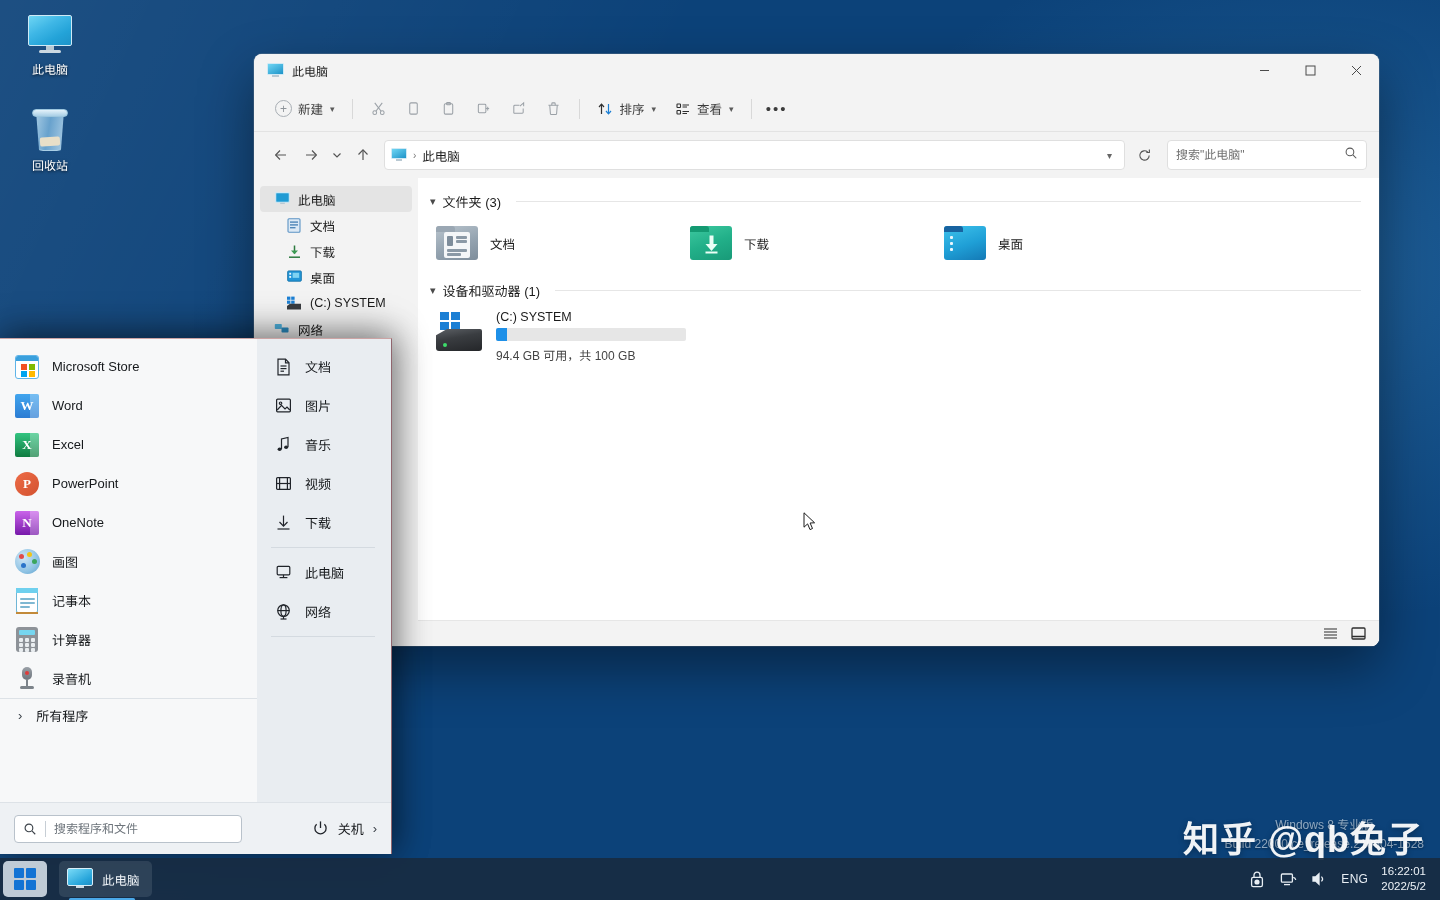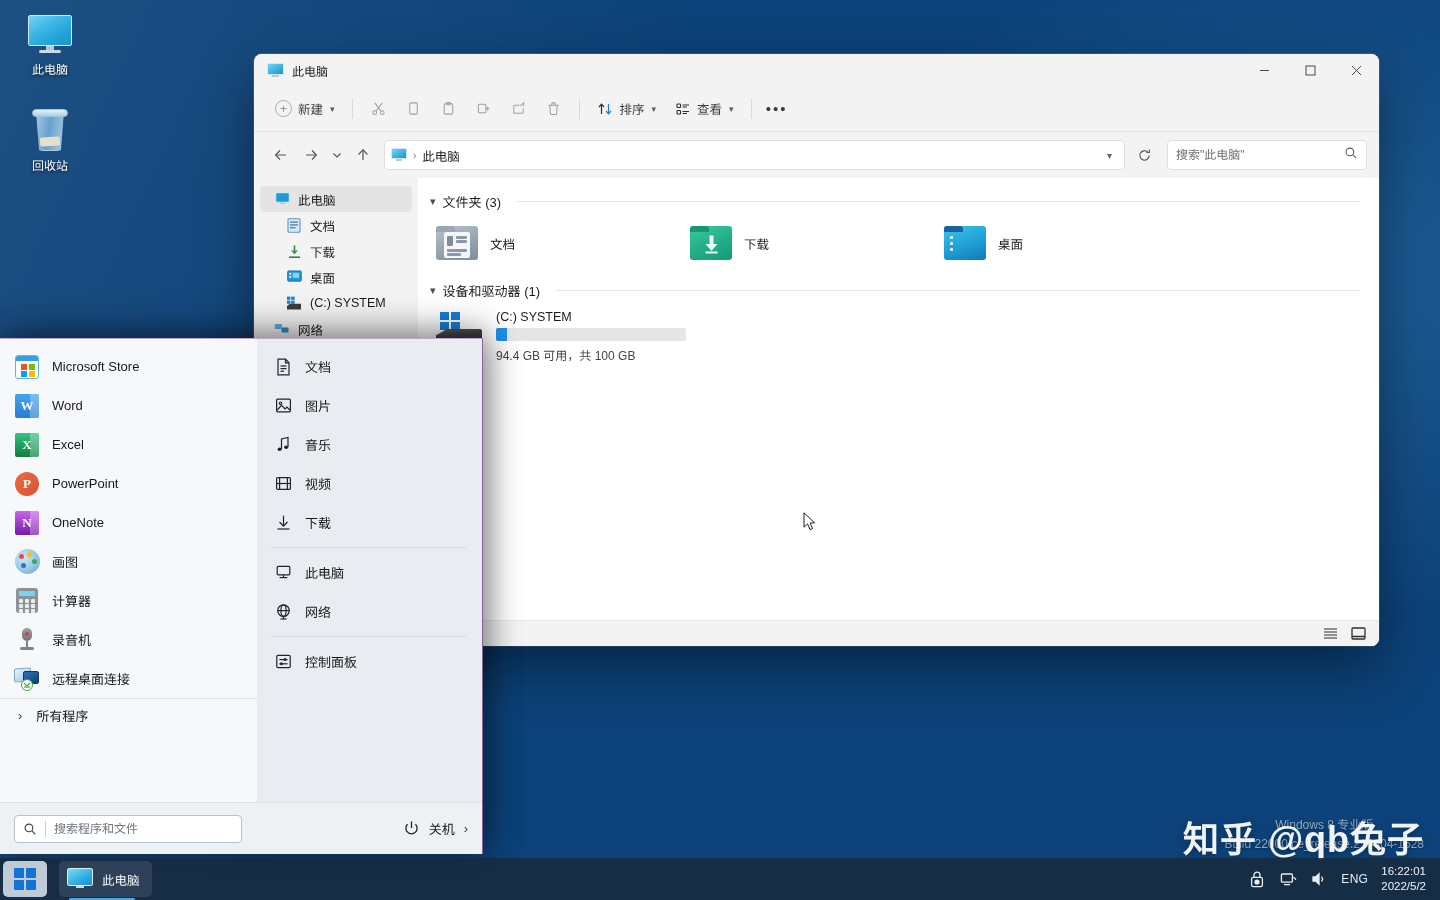--- a/index.html
+++ b/index.html
@@ -181,22 +181,22 @@
   .statusbar{
     height:26px;flex:0 0 26px;background:#f3f3f3;border-top:1px solid #e6e6e6;
     display:flex;align-items:center;padding:0 10px;
   }
   .status-text{font-size:11.5px;color:#5a5a5a;}
   .view-toggles{margin-left:auto;display:flex;gap:6px;align-items:center;}
   .vt{width:22px;height:20px;display:flex;align-items:center;justify-content:center;color:#2f2f2f;}
 
   
   #startmenu{
-    position:absolute;left:0;top:338px;width:483px;height:516px;z-index:9;
-    background:#701a75;
+    position:absolute;left:0;top:338px;width:392px;height:516px;z-index:9;
+    background:#7f1d1d;
     box-shadow:0 -6px 34px rgba(0,0,0,0.38), 6px 0 30px rgba(0,0,0,0.28);
     border-top:1px solid rgba(255,255,255,0.6);
     border-right:1px solid rgba(160,175,190,0.5);
     display:flex;flex-direction:column;
   }
   .sm-cols{flex:1;display:flex;min-height:0;}
   .sm-left{width:257px;flex:0 0 257px;background:#f7f8f9;padding:8px 0 0 0;position:relative;}
   .sm-right{flex:1;background:#e9edf1;padding:8px 0 0 0;position:relative;}
   .sm-item{
     height:39px;display:flex;align-items:center;gap:12px;padding:0 10px 0 14px;
@@ -749,20 +749,32 @@
           <span class="paint-ic">
             <i style="left:4px;top:5px;background:#e14b4b;"></i>
               <i style="left:12px;top:3px;background:#f0c419;"></i>
             <i style="left:17px;top:10px;background:#3ba55d;"></i>
               <i style="left:6px;top:14px;background:#2b74c9;"></i>
           </span>
         </span>
         <span>画图</span>
       </div>
 
+      <div class="sm-item">
+        <span class="app-ic">
+          <span class="note-ic">
+              <span class="cap"></span>
+            <span class="l" style="top:9px;width:15px;"></span>
+              <span class="l" style="top:13px;width:15px;"></span>
+            <span class="l" style="top:17px;width:10px;"></span>
+              <span class="foot"></span>
+          </span>
+        </span>
+        <span>记事本</span>
+      </div>
 
       <div class="sm-item">
         <span class="app-ic">
           <span class="calc-ic">
               <span class="scr"></span>
             <i style="left:3px;top:11px;"></i>
               <i style="left:9px;top:11px;"></i>
               <i style="left:15px;top:11px;"></i>
             <i style="left:3px;top:16px;"></i>
               <i style="left:9px;top:16px;"></i>
@@ -781,35 +793,20 @@
               <span class="head"></span>
               <span class="dot"></span>
               <span class="st"></span>
               <span class="bs"></span>
             </span>
         </span>
         <span>录音机</span>
       </div>
 
 
-      <div class="sm-item">
-        <span class="app-ic">
-          <span class="rdp-ic">
-              <span class="m1"></span>
-              <span class="m2"></span>
-            <span class="badge">
-                <svg width="8" height="8" viewBox="0 0 8 8" stroke="#49a24a" stroke-width="1.2" fill="none">
-                  <path d="M1 2 L4 5 L7 2"></path>
-                  <path d="M1 6 H7"></path>
-                </svg>
-              </span>
-          </span>
-        </span>
-        <span>远程桌面连接</span>
-      </div>
 
       <div class="sm-allprogs">
         <span style="color:#3a4048;font-size:13px;">›</span>
         <span>所有程序</span>
       </div>
     </div>
 
     <div class="sm-right">
       <div class="sm-item">
         <span class="r-ic">
@@ -885,32 +882,20 @@
             <line x1="2.7" y1="7.6" x2="14.3" y2="7.6"></line>
               <line x1="8.5" y1="13.4" x2="8.5" y2="16"></line>
             <line x1="5.5" y1="16" x2="11.5" y2="16"></line>
           </svg>
         </span>
         <span>网络</span>
       </div>
 
       <div class="sm-divider"></div>
 
-      <div class="sm-item">
-        <span class="r-ic">
-          <svg width="17" height="17" viewBox="0 0 17 17" fill="none" stroke="currentColor" stroke-width="1.2">
-            <rect x="1.8" y="2.4" width="13.4" height="12.2" rx="1.2"></rect>
-            <line x1="4.4" y1="6.6" x2="12.6" y2="6.6"></line>
-              <circle cx="10" cy="6.6" r="1.5" fill="currentColor" stroke="none"></circle>
-            <line x1="4.4" y1="10.8" x2="12.6" y2="10.8"></line>
-              <circle cx="6.4" cy="10.8" r="1.5" fill="currentColor" stroke="none"></circle>
-          </svg>
-        </span>
-        <span>控制面板</span>
-      </div>
     </div>
   </div>
 
   <div class="sm-bottom">
     <div class="sm-search">
       <span style="color:#3c434a;display:flex;">
         <svg width="14" height="14" viewBox="0 0 16 16" fill="none" stroke="currentColor" stroke-width="1.3">
           <circle cx="6.8" cy="6.8" r="4.4"></circle>
             <line x1="10.2" y1="10.2" x2="14" y2="14"></line>
         </svg>

